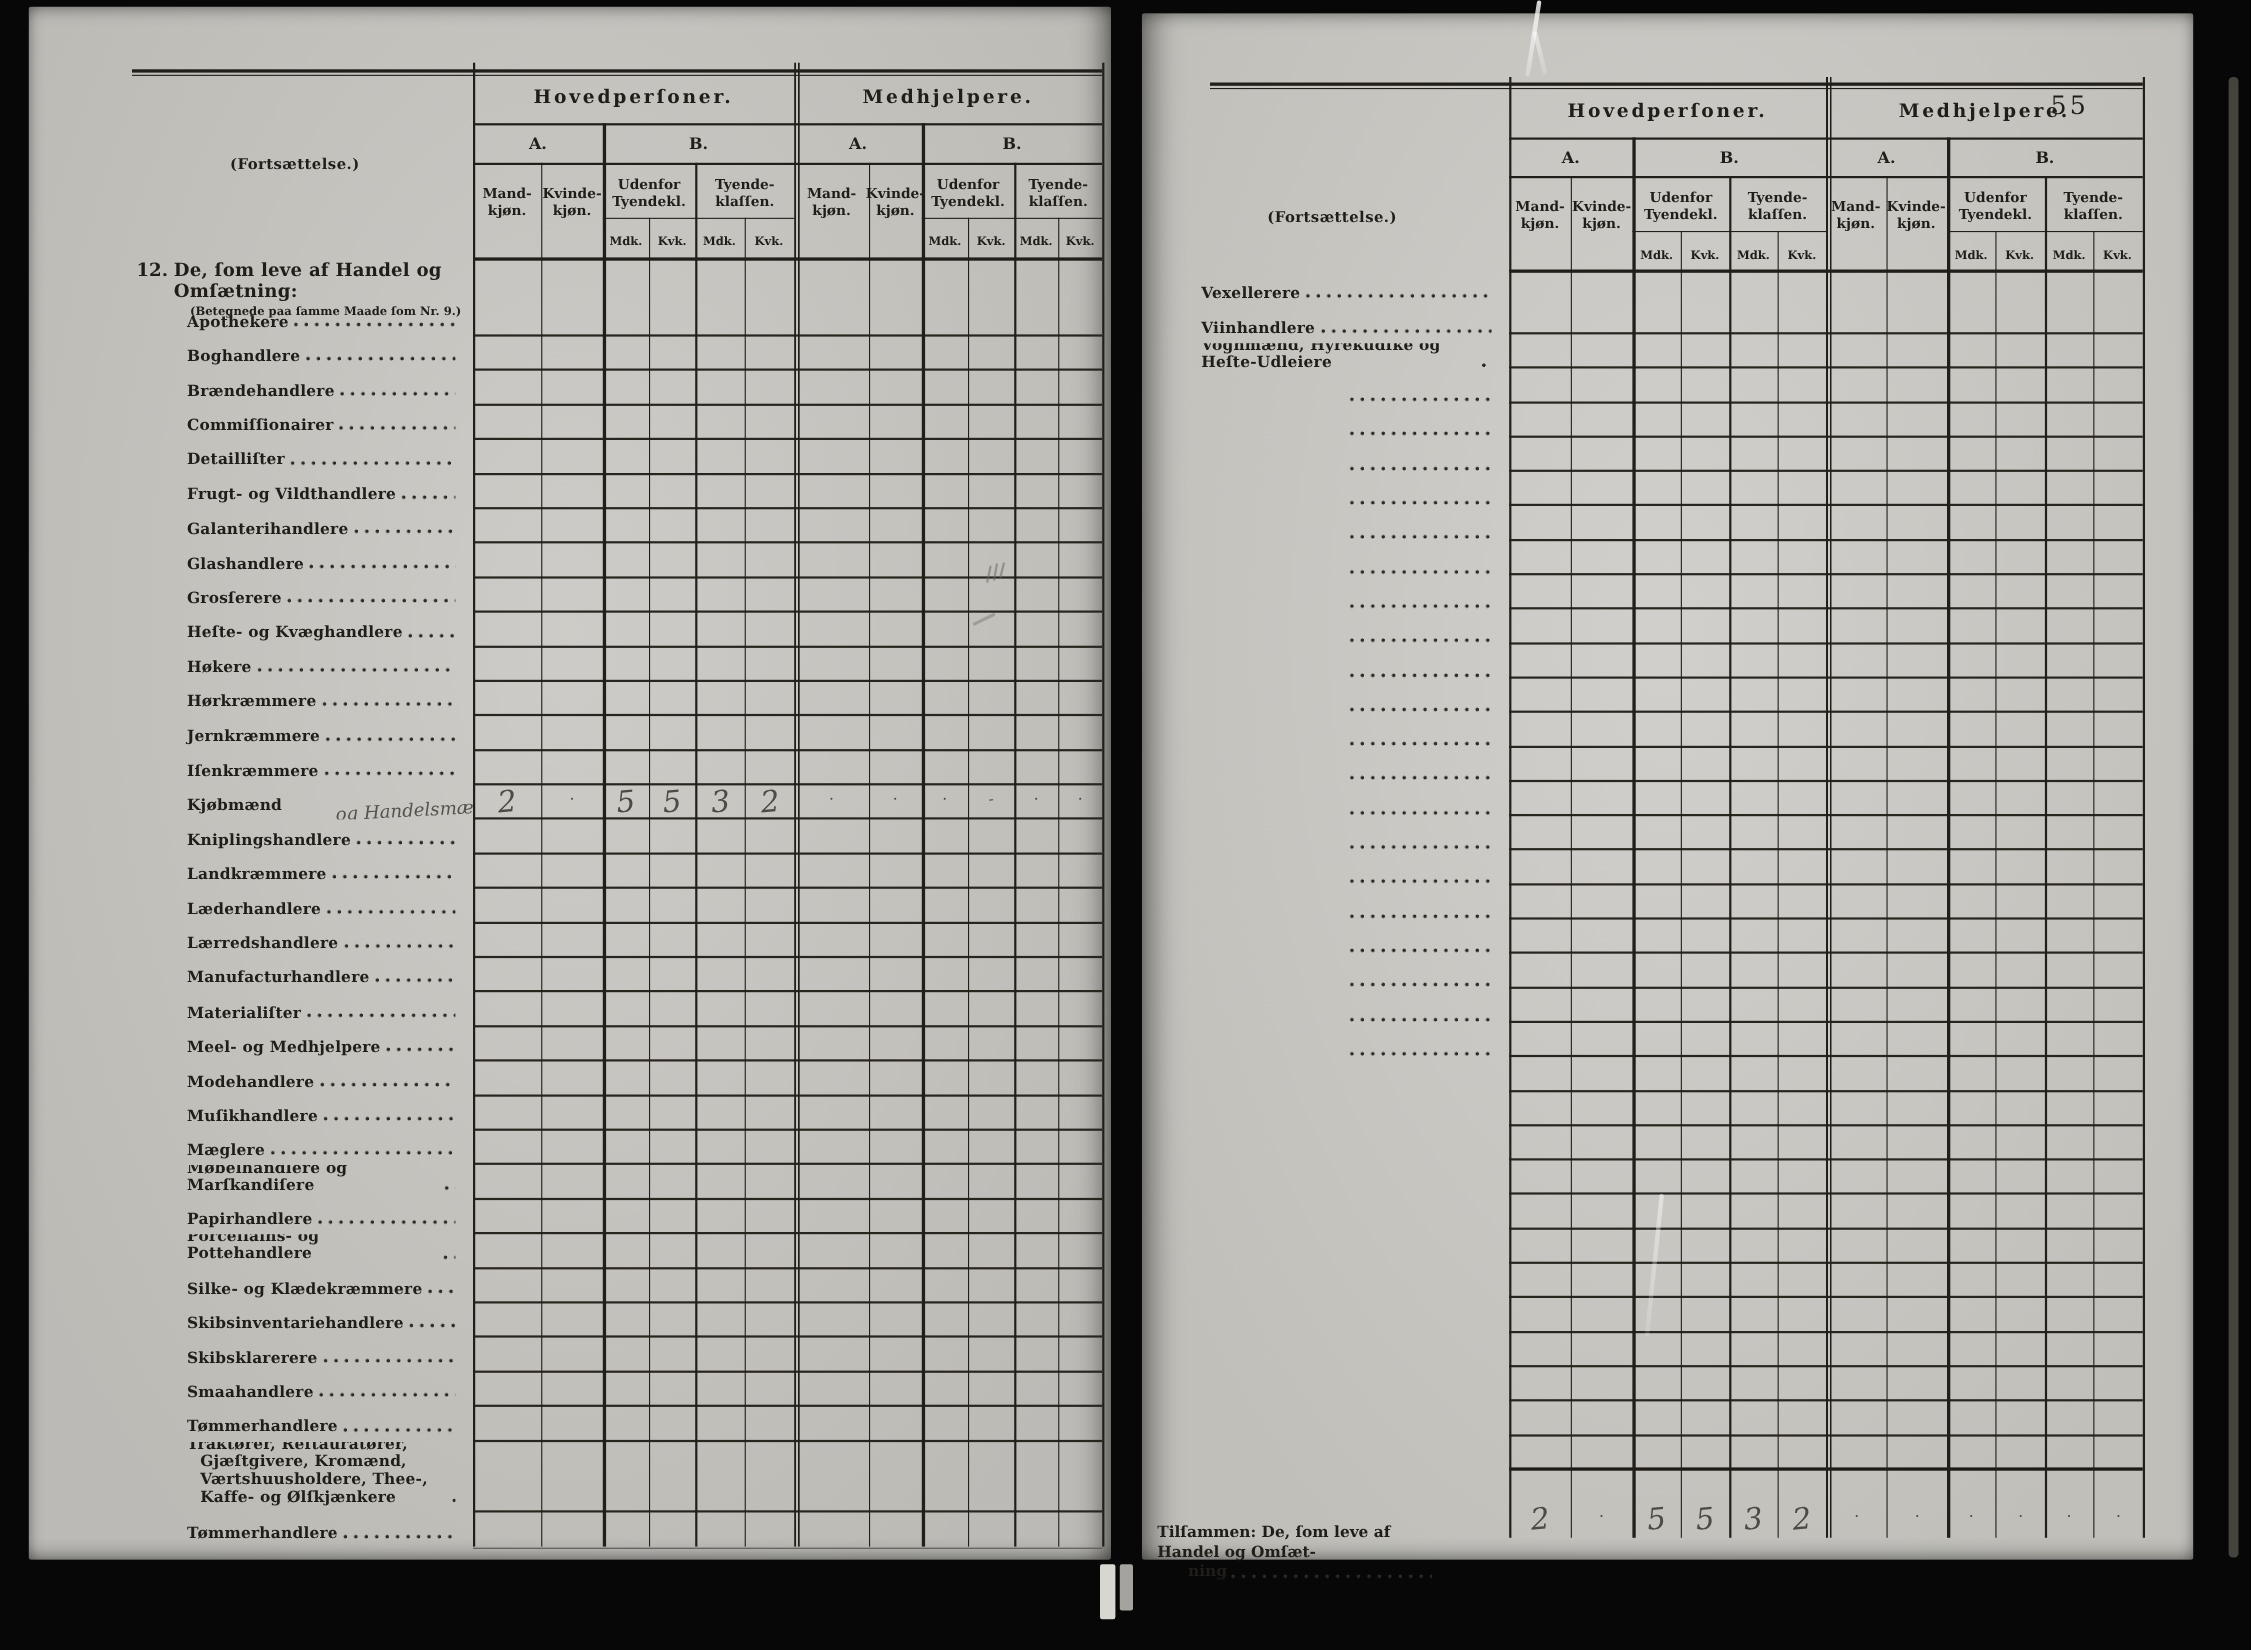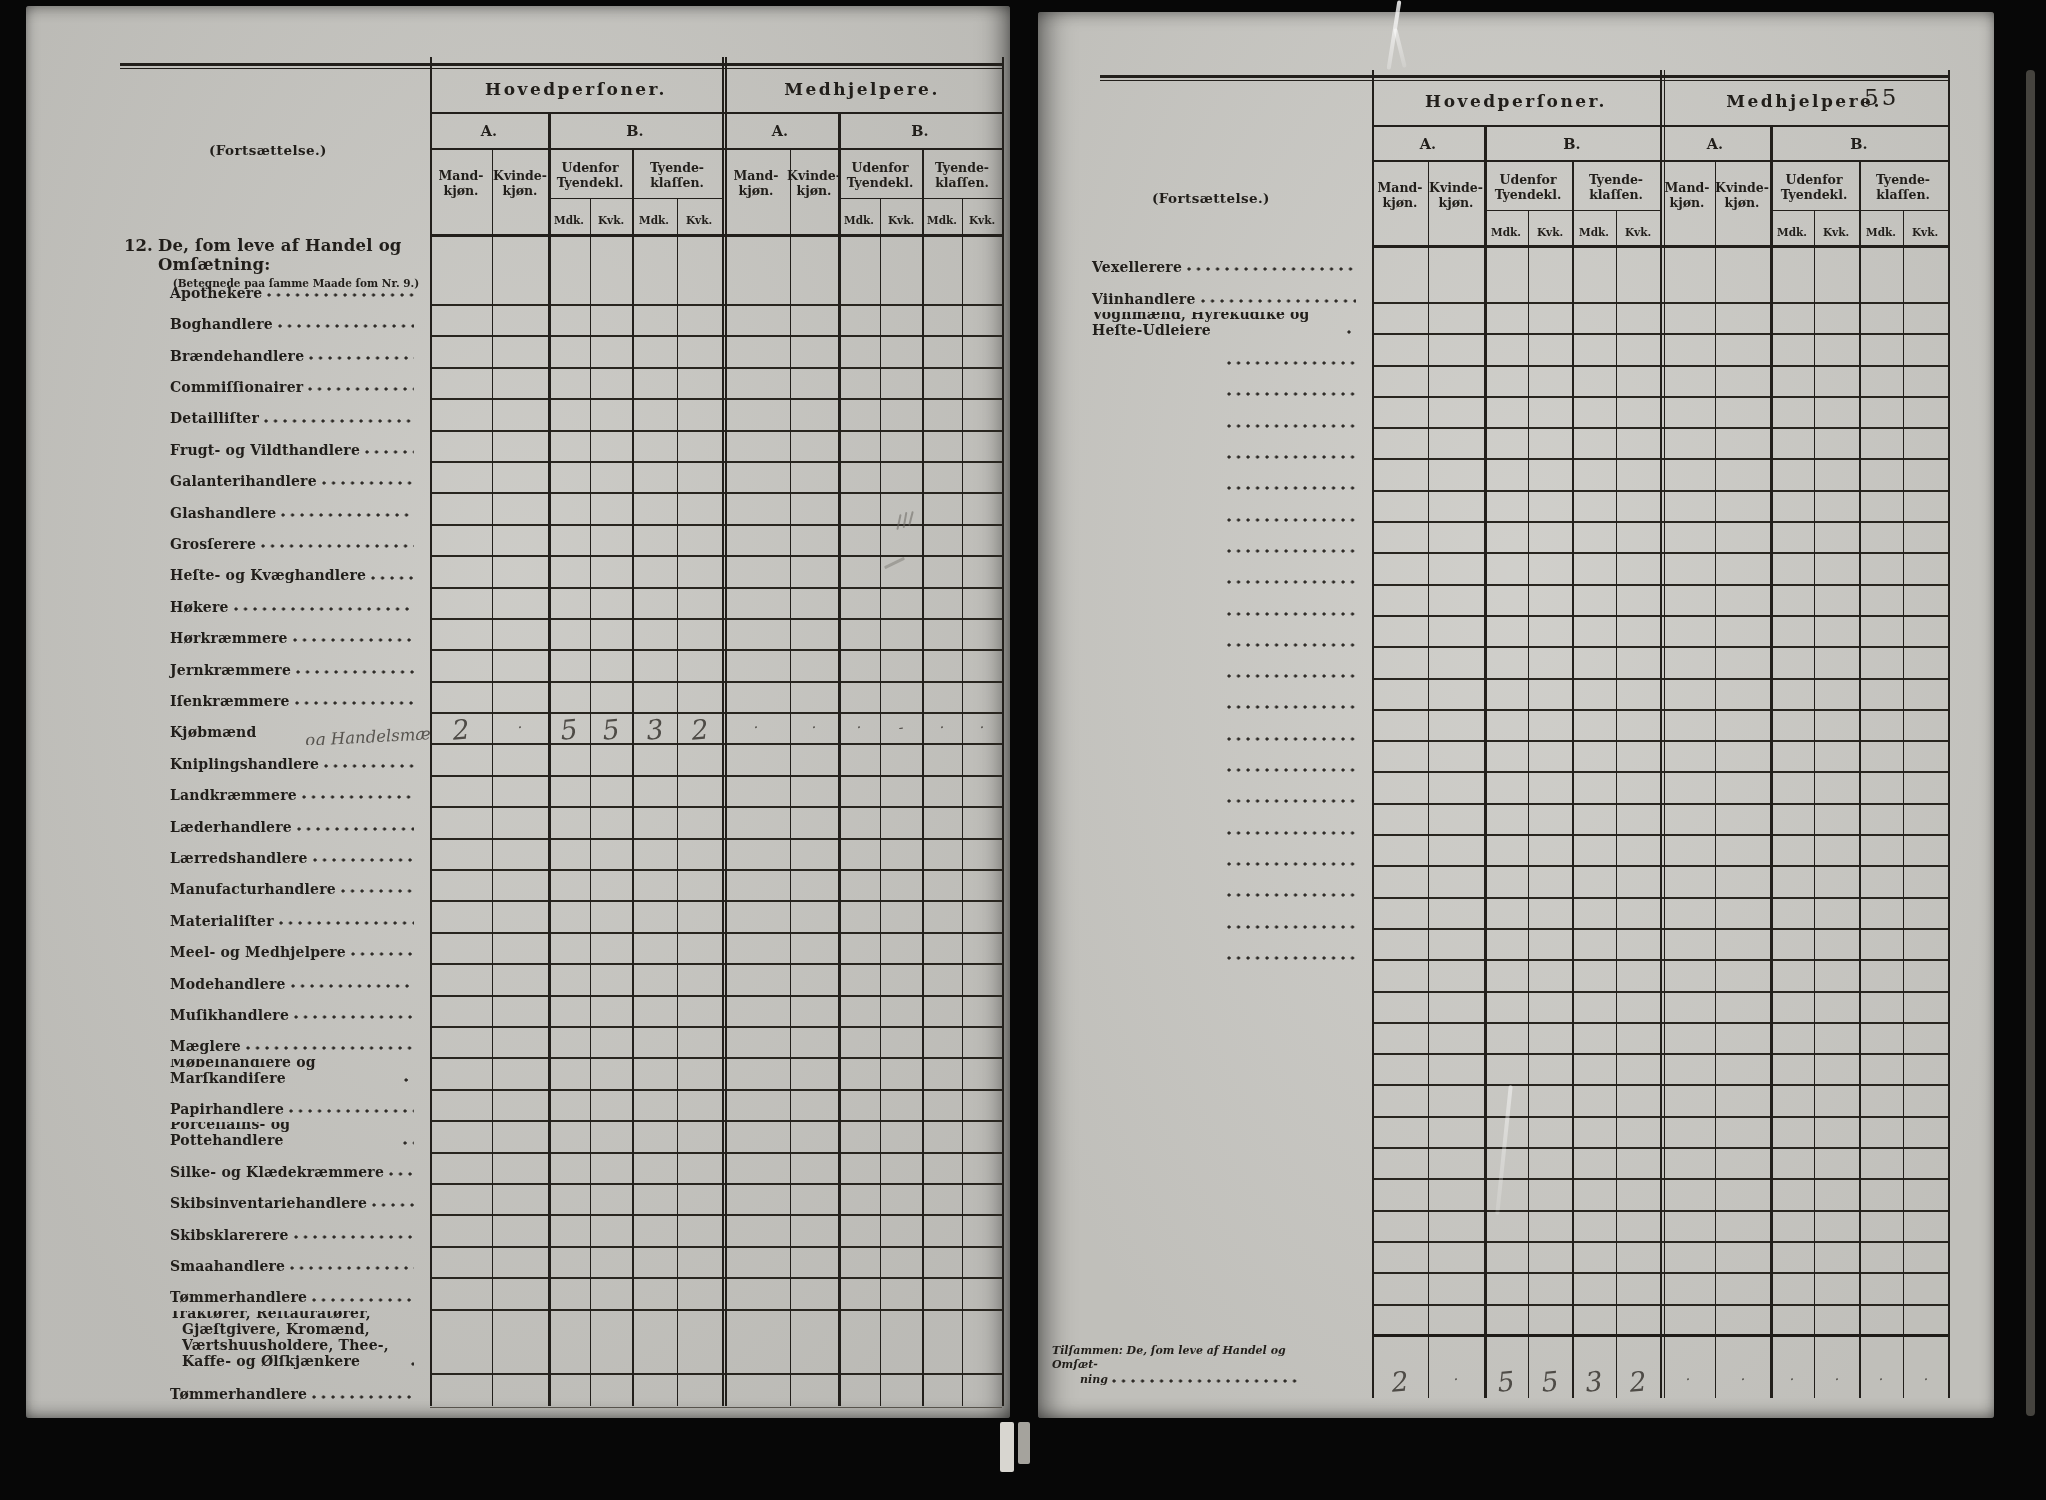--- a/index.html
+++ b/index.html
@@ -43,21 +43,21 @@
         font-style:italic;color:#4e4b46;font-weight:400;}
   .hand-lg{font-size:27px;line-height:27px;}
   .hand-sm{font-size:14px;line-height:14px;bottom:9px;}
   .hand-suffix{font-style:italic;color:#56534e;font-size:16.5px;font-weight:400;
                transform:rotate(-3deg);margin:0 2px -1px 7px;flex-shrink:0;white-space:nowrap;}
   #section-title{position:absolute;left:122px;top:236px;width:312px;}
   #section-title .no{position:absolute;left:2px;top:0;font-weight:bold;font-size:16.5px;}
   #section-title .tt{margin-left:36px;font-weight:bold;font-size:16.5px;letter-spacing:.2px;}
   #section-title .st{margin-left:36px;text-align:center;font-weight:bold;font-size:10.5px;margin-top:3px;}
   #page-no{position:absolute;left:1864px;top:84px;font-weight:normal;font-size:23px;letter-spacing:3px;}
-  #total-row{position:absolute;left:1052px;top:1344px;width:252px;font-weight:bold;font-size:11px;line-height:1.3;font-style:italic;}
+  #total-row{position:absolute;left:1052px;top:1384px;width:252px;font-weight:bold;font-size:14px;line-height:1.3;}
   #total-row .ln2{display:flex;align-items:flex-end;margin-left:28px;}
   #total-row .leader{margin:0 2px 4px 4px;}
   .artifact{position:absolute;}
   .crease{background:linear-gradient(180deg,rgba(255,255,255,.85),rgba(255,255,255,.25));
           width:4px;border-radius:2px;}
   .pencil{background:#6b6862;opacity:.55;width:2px;border-radius:1px;}
 </style>
 </head>
 <body>
 

